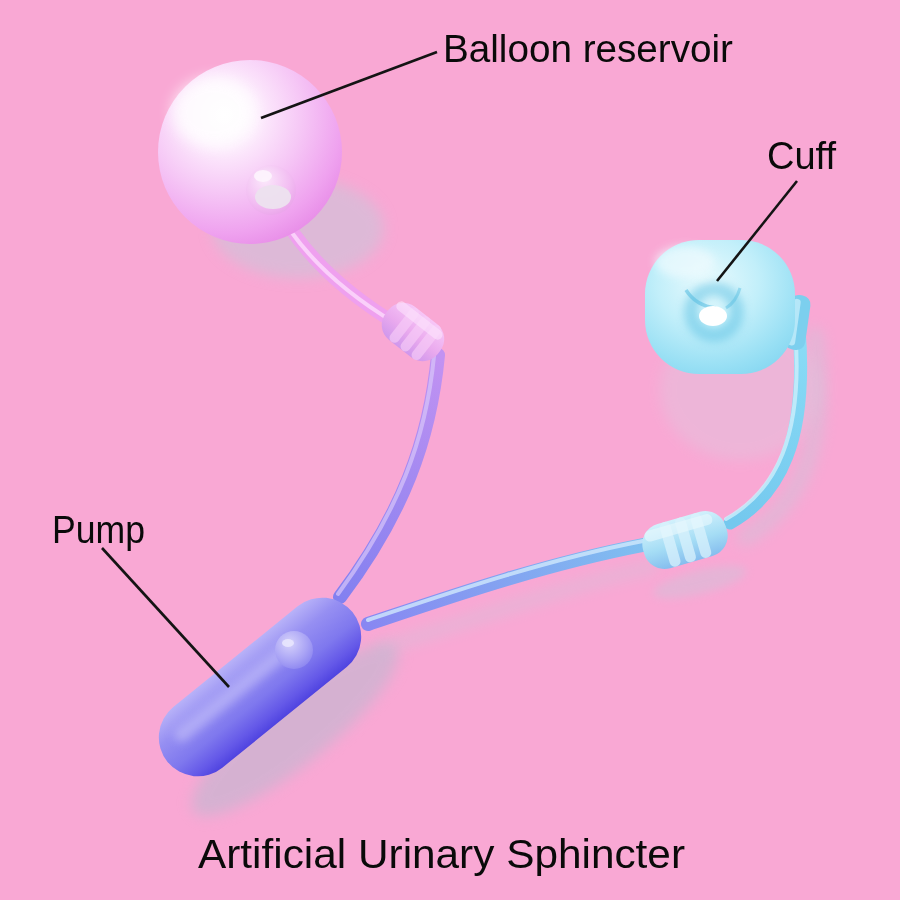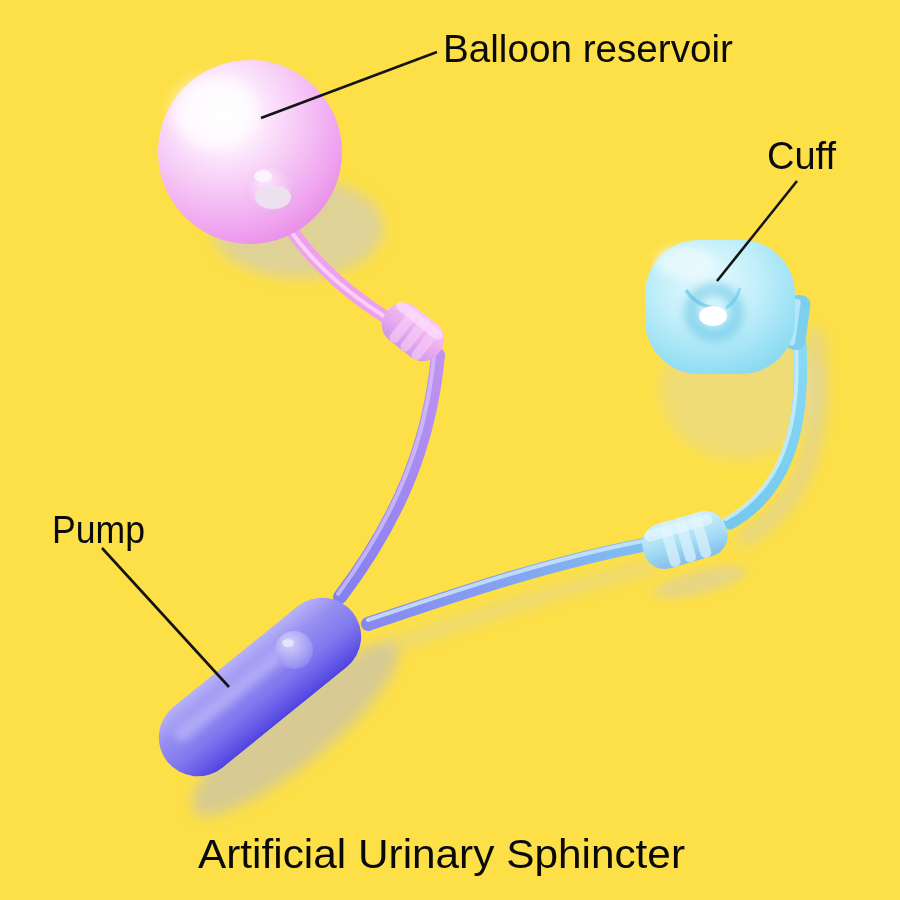--- a/index.html
+++ b/index.html
@@ -8,21 +8,21 @@
     background: #ffffff;
     width: 900px;
     height: 900px;
     overflow: hidden;
     font-family: "Liberation Sans", sans-serif;
   }
   .stage {
     position: relative;
     width: 900px;
     height: 900px;
-    background: #fde047;
+    background: #f9a8d4;
     text-align: right;
   }
   svg { display: block; }
   .label-text {
     font-family: "Liberation Sans", sans-serif;
     font-size: 38px;
     fill: #0a0a0a;
   }
   .title-text {
     font-family: "Liberation Sans", sans-serif;

